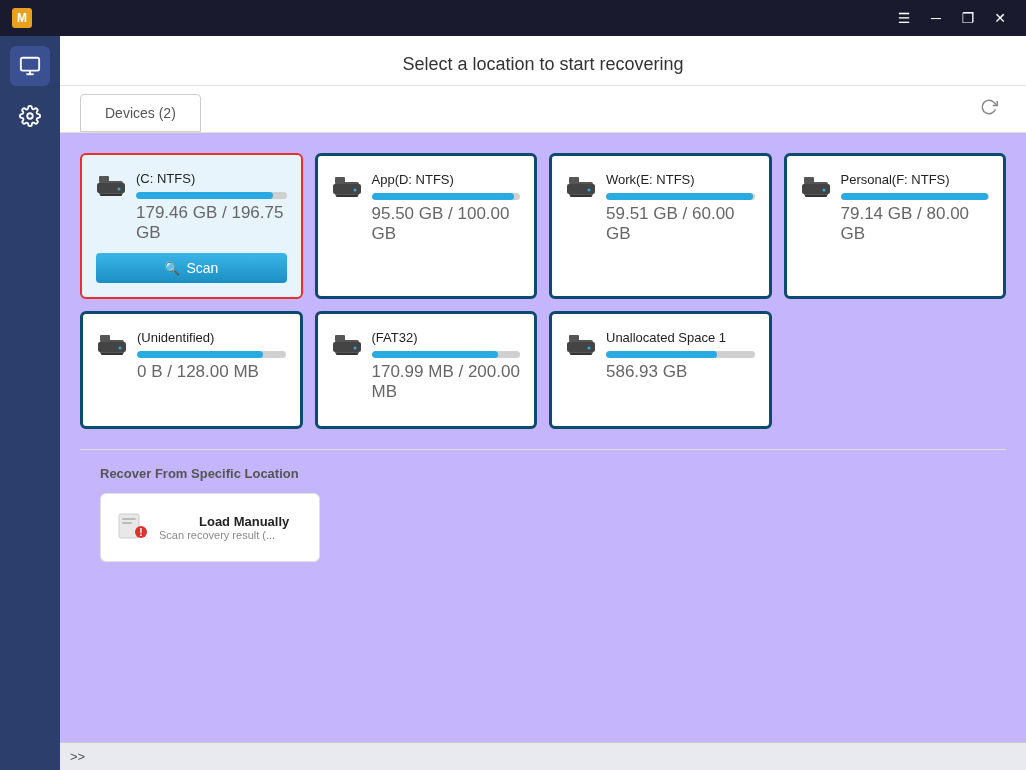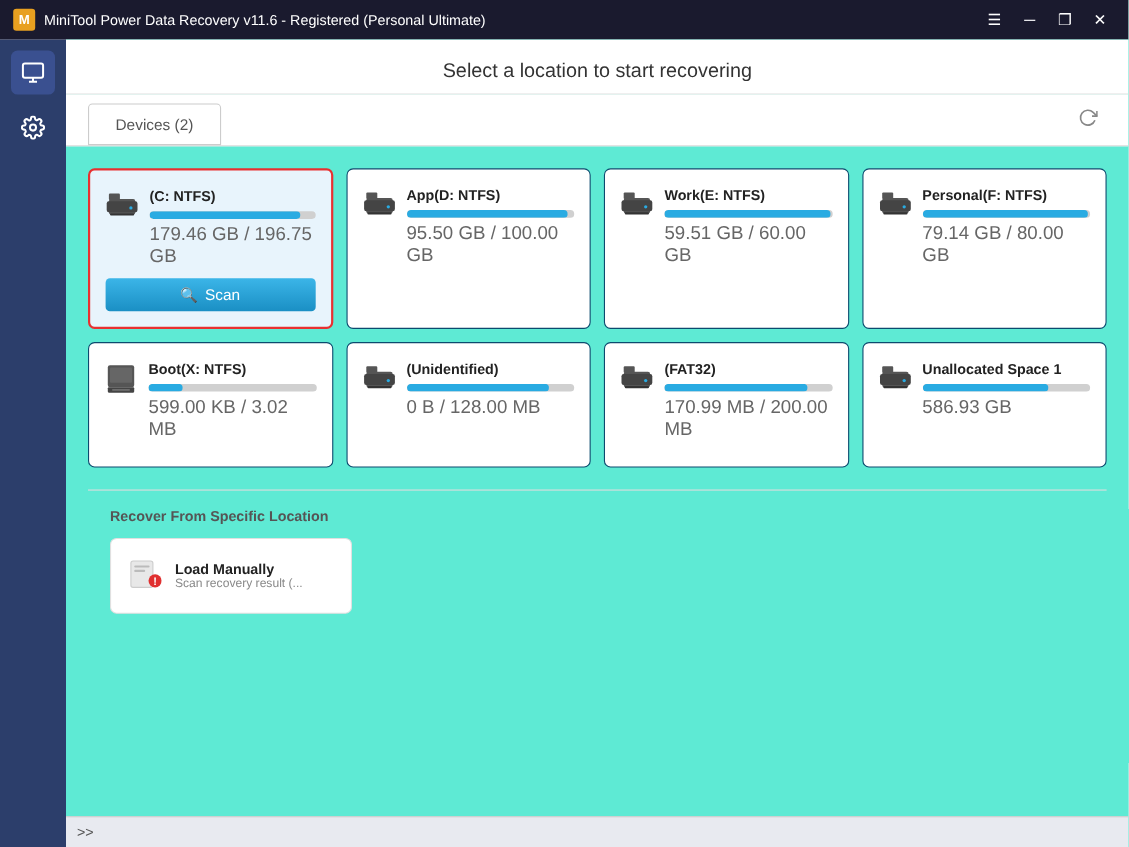--- a/index.html
+++ b/index.html
@@ -41,21 +41,21 @@
       border-radius: 6px;
       color: #fff;
       font-size: 20px;
       cursor: pointer;
     }
     .sidebar-icon.active { background: #3a5090; }
 
     
     .content {
       flex: 1;
-      background: #5eead4;
+      background: #c4b5fd;
       display: flex;
       flex-direction: column;
       overflow: hidden;
     }
 
     
     .content-header {
       text-align: center;
       padding: 18px 0 10px;
       font-size: 18px;
@@ -109,39 +109,39 @@
       overflow-y: auto;
     }
     .drives-grid {
       display: grid;
       grid-template-columns: repeat(4, 1fr);
       gap: 12px;
       margin-bottom: 20px;
     }
     .drive-card {
       background: #fff;
-      border: 1px solid #0c4a6e;
+      border: 3px solid #0c4a6e;
       border-radius: 6px;
       padding: 16px 14px 14px;
       cursor: pointer;
       position: relative;
       transition: border-color 0.2s;
     }
     .drive-card.selected {
       border: 2px solid #e83030;
       background: #e8f4fc;
     }
     .drive-card-header { display: flex; align-items: flex-start; gap: 10px; margin-bottom: 10px; }
     .drive-icon {
       font-size: 28px;
       color: #444;
       margin-top: 2px;
     }
     .drive-info { flex: 1; }
-    .drive-name { font-size: 13px; font-weight: 700; color: #222; margin-bottom: 6px; }
+    .drive-name { font-size: 13px; font-weight: 400; color: #222; margin-bottom: 6px; }
     .progress-bar-bg { height: 7px; background: #d0d0d0; border-radius: 4px; margin-bottom: 4px; overflow: hidden; }
     .progress-bar-fill { height: 100%; background: #29abe2; border-radius: 4px; }
     .drive-size { font-size: 17px; color: #666; }
 
     
     .scan-btn {
       display: flex;
       align-items: center;
       justify-content: center;
       gap: 6px;
@@ -167,21 +167,21 @@
       border: 1px solid #e0e0e0;
       border-radius: 6px;
       padding: 14px;
       display: flex;
       align-items: center;
       gap: 12px;
       width: 220px;
       cursor: pointer;
     }
     .recover-icon { font-size: 26px; }
-    .recover-text-main { font-size: 13px; font-weight: 600; color: #222; }
+    .recover-text-main { font-size: 13px; font-weight: 600; color: #222; margin-left: 40px; }
     .recover-text-sub { font-size: 11px; color: #888; }
 
     
     .bottom-bar {
       background: #e8eaf0;
       height: 28px;
       display: flex;
       align-items: center;
       padding: 0 10px;
       color: #555;
@@ -192,21 +192,20 @@
 
     
     .unallocated .drive-card-header { gap: 10px; }
   </style>
 </head>
 <body>
 
 <div class="title-bar">
   <div class="title-bar-left">
     <div class="title-bar-icon">M</div>
-    <span class="title-bar-text">MiniTool Power Data Recovery v11.6 - Registered (Personal Ultimate)</span>
   </div>
   <div class="title-bar-controls">
     <button class="title-btn">☰</button>
     <button class="title-btn">─</button>
     <button class="title-btn">❐</button>
     <button class="title-btn close">✕</button>
   </div>
 </div>
 
 <div class="app-body">
@@ -329,39 +328,20 @@
             <div class="drive-info">
               <div class="drive-name">Personal(F: NTFS)</div>
               <div class="progress-bar-bg">
                 <div class="progress-bar-fill" style="width: 99%"></div>
               </div>
               <div class="drive-size">79.14 GB / 80.00 GB</div>
             </div>
           </div>
         </div>
 
-        <div class="drive-card">
-          <div class="drive-card-header">
-            <div class="drive-icon">
-              <svg width="30" height="30" viewBox="0 0 30 30">
-                <rect x="3" y="2" width="24" height="20" rx="2" fill="#555"></rect>
-                <rect x="5" y="4" width="20" height="14" rx="1" fill="#666"></rect>
-                <rect x="3" y="22" width="24" height="5" rx="1" fill="#444"></rect>
-                <rect x="7" y="24" width="16" height="1" fill="#888"></rect>
-              </svg>
-            </div>
-            <div class="drive-info">
-              <div class="drive-name">Boot(X: NTFS)</div>
-              <div class="progress-bar-bg">
-                <div class="progress-bar-fill" style="width: 20%"></div>
-              </div>
-              <div class="drive-size">599.00 KB / 3.02 MB</div>
-            </div>
-          </div>
-        </div>
 
         <div class="drive-card">
           <div class="drive-card-header">
             <div class="drive-icon">
               <svg width="30" height="26" viewBox="0 0 30 26">
                 <rect x="3" y="8" width="24" height="14" rx="2" fill="#555"></rect>
                 <rect x="1" y="10" width="28" height="10" rx="2" fill="#444"></rect>
                 <rect x="3" y="3" width="10" height="6" rx="1" fill="#555"></rect>
                 <circle cx="23" cy="16" r="1.5" fill="#29abe2"></circle>
                 <rect x="4" y="21" width="22" height="2" rx="1" fill="#333"></rect>

